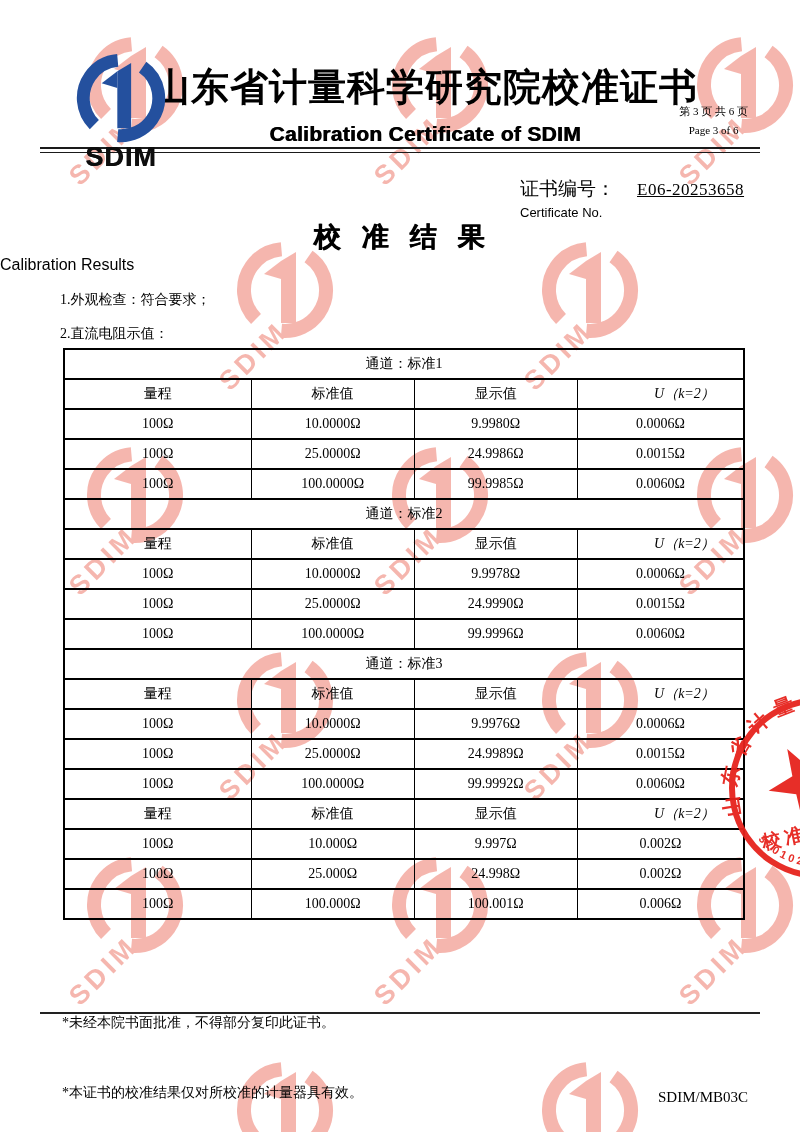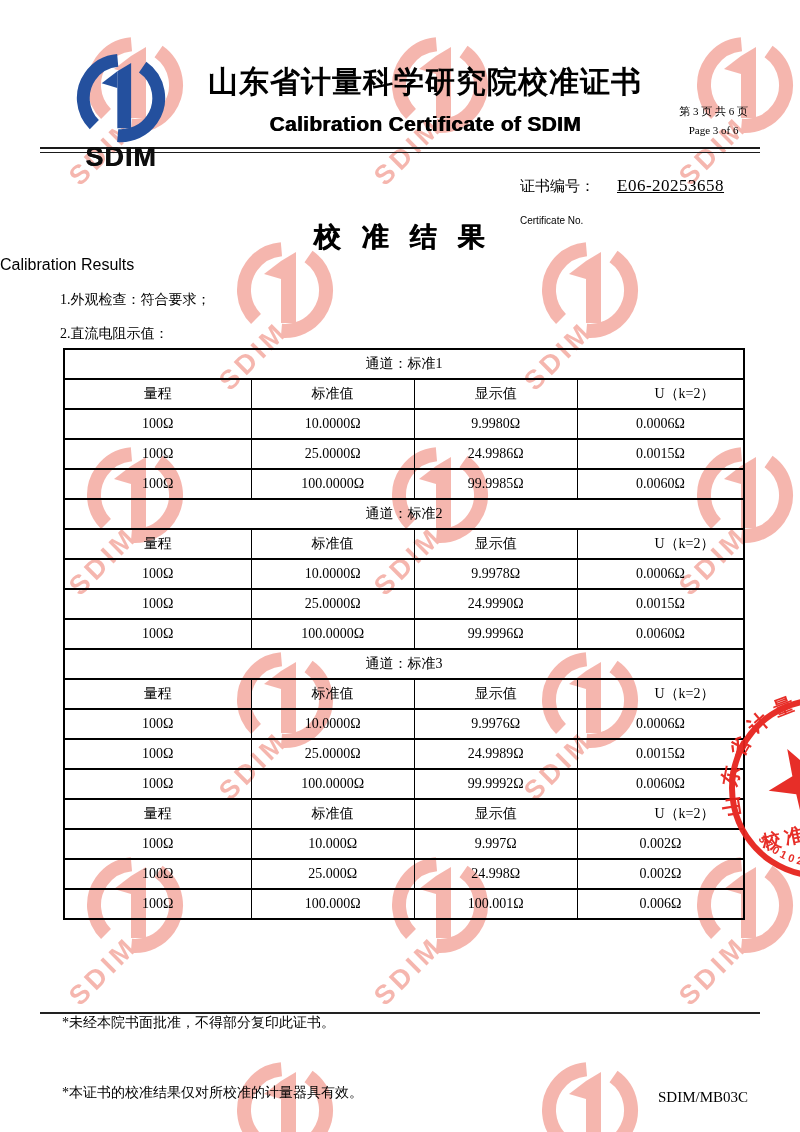--- a/index.html
+++ b/index.html
@@ -12,48 +12,48 @@
   .wm-layer{position:absolute;inset:0;z-index:0;pointer-events:none;}
   .wm{position:absolute;color:var(--wm-pink,#f4aaa1);opacity:.85;}
   .wm-text{fill:currentColor;font-family:"Liberation Sans","DejaVu Sans",sans-serif;
     font-weight:bold;font-size:27px;letter-spacing:4px;}
   
   .brand{position:absolute;left:66px;top:52px;width:110px;text-align:center;z-index:2;color:var(--logo-blue,#24509e);}
   .brand-text{color:#0d0d0d;font-family:"Liberation Sans","DejaVu Sans",sans-serif;
     font-weight:bold;font-size:27px;letter-spacing:1px;line-height:1;margin-top:-4px;
     text-shadow:.6px 0 0 #0d0d0d;}
   .header-titles{position:absolute;left:110px;right:60px;top:62px;text-align:center;z-index:1;}
-  .title-zh{font-size:30px;font-weight:bold;letter-spacing:1px;white-space:nowrap;}
+  .title-zh{font-size:38px;font-weight:bold;letter-spacing:1px;white-space:nowrap;}
   .title-en{font-family:"Liberation Sans","DejaVu Sans",sans-serif;font-weight:bold;
     font-size:21px;margin-top:9px;letter-spacing:.3px;text-shadow:.7px 0 0 #000;}
   .page-info{position:absolute;right:52px;top:102px;text-align:center;z-index:2;line-height:19px;font-size:11px;}
   .rule-double{position:absolute;left:40px;top:147px;width:720px;height:3px;
     border-top:2px solid #1a1a1a;border-bottom:1.5px solid #1a1a1a;z-index:1;}
   
   .cert{position:absolute;left:520px;top:176px;z-index:1;}
   .cert-row{white-space:nowrap;}
-  .cert-label{font-size:15px;margin-top:9px;}
+  .cert-label{font-size:19px;margin-top:9px;}
   .cert-value{font-size:17px;margin-left:22px;letter-spacing:.5px;text-decoration:underline;}
-  .cert-en{font-family:"Liberation Sans","DejaVu Sans",sans-serif;font-size:10px;margin-top:19px;}
+  .cert-en{font-family:"Liberation Sans","DejaVu Sans",sans-serif;font-size:13px;margin-top:3px;}
   
   .results-title{position:absolute;left:0;right:0;top:219px;text-align:center;z-index:1;
     font-family:"Liberation Sans","DejaVu Sans",sans-serif;font-weight:bold;font-size:27px;
     letter-spacing:2px;white-space:pre;text-shadow:.8px 0 0 #000;}
   .results-sub{position:absolute;left:0;right:0;top:256px;text-align:left;z-index:1;
     font-family:"Liberation Sans","DejaVu Sans",sans-serif;font-size:16px;}
   
   .note1{position:absolute;left:60px;top:291px;font-size:14px;z-index:1;}
   .note2{position:absolute;left:60px;top:325px;font-size:14px;z-index:1;}
   
   .results-table{position:absolute;left:63px;top:348px;z-index:1;
     width:682px;border-collapse:collapse;table-layout:fixed;
     border:2px solid #000;font-size:14px;}
   .results-table td{border:1px solid #000;border-top-width:2px;text-align:center;
     height:28px;padding:0;background:transparent;}
-  .results-table .u-col{padding-left:48px;}
+  .results-table .u-col{font-style:italic;padding-left:48px;}
   
   .stamp{position:absolute;left:720px;top:688px;z-index:3;opacity:.95;}
   .stamp-arc-text{fill:var(--stamp-red,#e6231d);font-size:20px;font-weight:bold;letter-spacing:8px;}
   .stamp-label{fill:var(--stamp-red,#e6231d);font-size:19px;font-weight:bold;letter-spacing:4px;}
   .stamp-serial{fill:var(--stamp-red,#e6231d);font-size:11px;font-weight:bold;letter-spacing:3px;
     font-family:"Liberation Sans","DejaVu Sans",sans-serif;}
   
   .rule-single{position:absolute;left:40px;top:1012px;width:720px;border-top:2px solid #222;z-index:1;}
   .fn1{position:absolute;left:62px;top:1014px;font-size:14px;z-index:1;}
   .fn2{position:absolute;left:62px;top:1084px;font-size:14px;z-index:1;}

